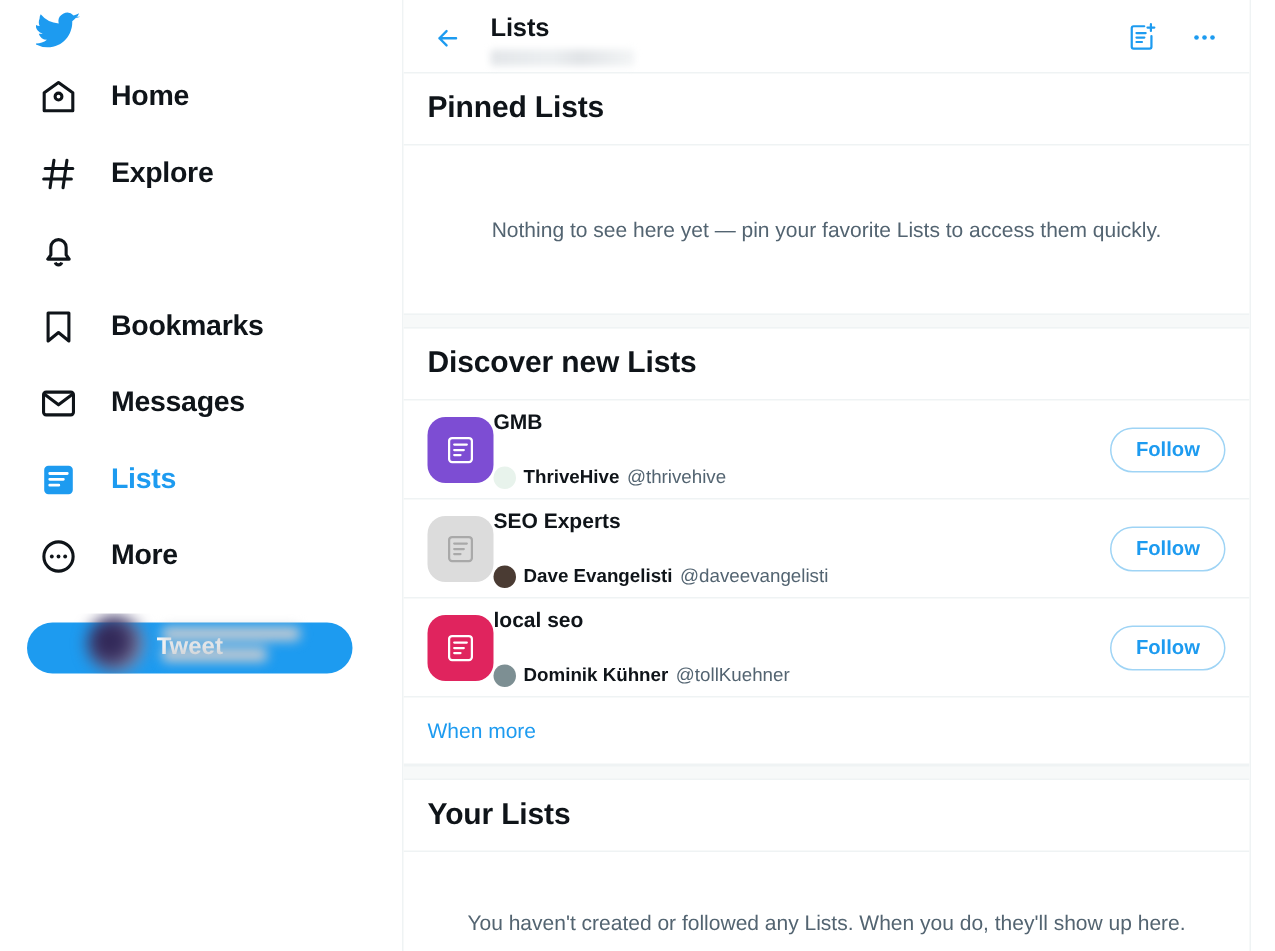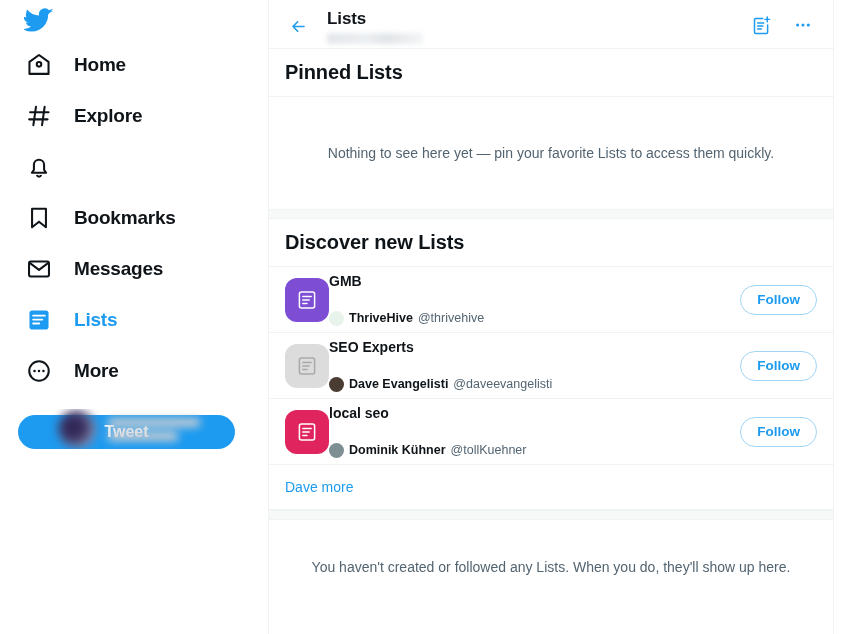--- a/index.html
+++ b/index.html
@@ -477,22 +477,23 @@
         <div class="list-name">local seo</div>
         <div class="owner-row">
           <span class="owner-avatar" style="background:#7d8f93"></span>
           <span class="owner-name">Dominik Kühner</span>
           <span class="owner-handle">@tollKuehner</span>
         </div>
       </div>
       <button class="follow-btn">Follow</button>
     </div>
 
-    <div class="show-more">Dave more</div>
+    <div class="show-more">When more</div>
 
     <div class="band"></div>
 
+    <div class="section-head">Your Lists</div>
     <div class="empty-state empty-your">You haven't created or followed any Lists. When you do, they'll show up here.</div>
 
   </main>
 
   <div class="right-gutter"></div>
 </div>
 
 </body></html>

